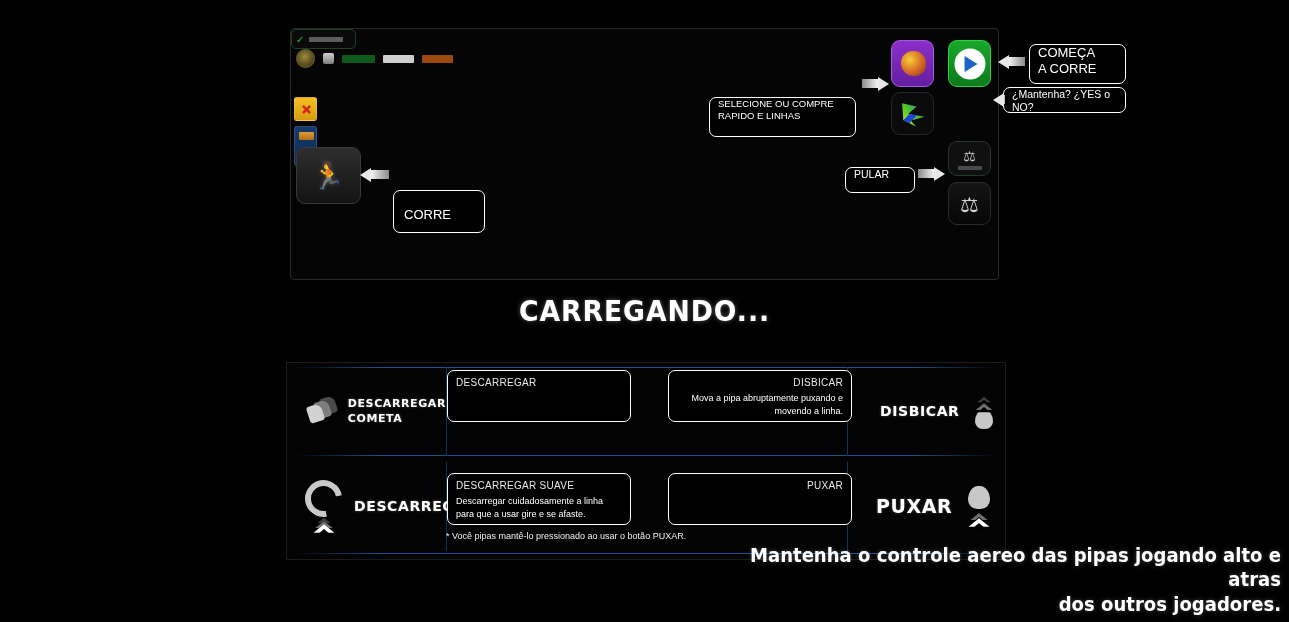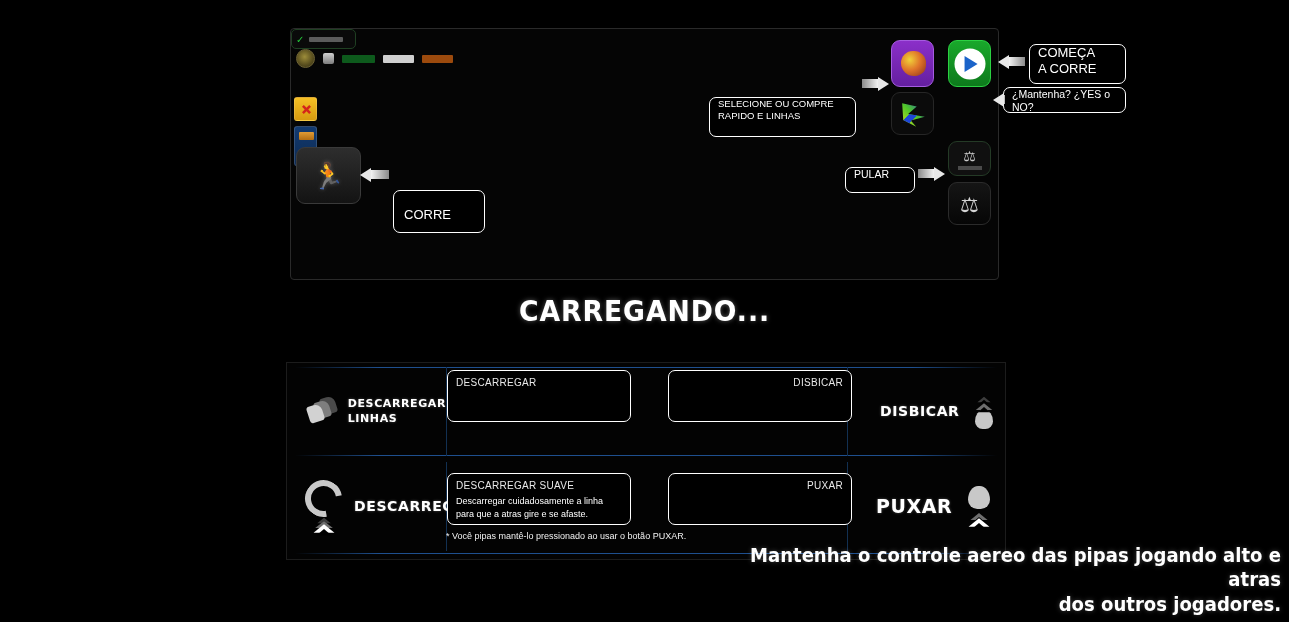--- a/index.html
+++ b/index.html
@@ -518,21 +518,21 @@
 
   <div class="grid-row" id="row-1">
     <div class="cell-left">
       <div class="swipe-stack" style="margin-left:12px;">
         <i></i>
           <i></i>
           <i></i>
       </div>
       <div class="action-name" style="margin-left:14px;">
         <div>DESCARREGAR</div>
-        <div>LINHAS</div>
+        <div>COMETA</div>
       </div>
     </div>
 
     <div class="cell-right">
       <div class="action-name big" style="margin-left:32px;">DISBICAR</div>
       <div style="margin-left:14px; display:flex; flex-direction:column; align-items:center; gap:2px;">
         <span class="chev dimmer" style="transform:scale(.6);"></span>
         <span class="chev dim" style="transform:scale(.75); margin-top:-4px;"></span>
         <span class="blob small" style="margin-top:-3px;"></span>
       </div>
@@ -562,25 +562,26 @@
     </div>
   </div>
 </div>
 
 <div class="tooltip" style="left:447px; top:370px; width:184px; height:52px;">
   <div class="tt-title">DESCARREGAR</div>
 </div>
 
 <div class="tooltip tt-right" style="left:668px; top:370px; width:184px; height:52px;">
   <div class="tt-title">DISBICAR</div>
+  <div class="tt-body" style="font-size:9px;">Mova a pipa abruptamente puxando e movendo a linha.</div>
 </div>
 
 <div class="tooltip" style="left:447px; top:473px; width:184px; height:52px;">
   <div class="tt-title">DESCARREGAR SUAVE</div>
-  <div class="tt-body">Descarregar cuidadosamente a linha para que a atras gire e se afaste.</div>
+  <div class="tt-body">Descarregar cuidadosamente a linha para que a usar gire e se afaste.</div>
 </div>
 
 <div class="tooltip tt-right" style="left:668px; top:473px; width:184px; height:52px;">
   <div class="tt-title" style="font-size:10px;">PUXAR</div>
 </div>
 
 <div id="footnote">* Você pipas mantê-lo pressionado ao usar o botão PUXAR.</div>
 
 <div id="caption">
   <div>Mantenha o controle aereo das pipas jogando alto e atras</div>

